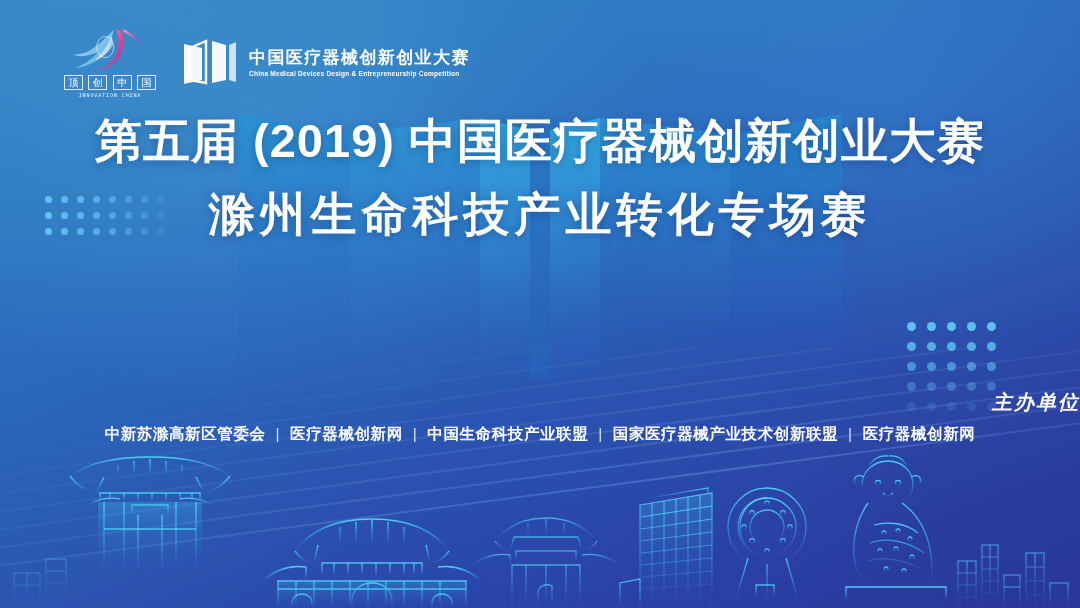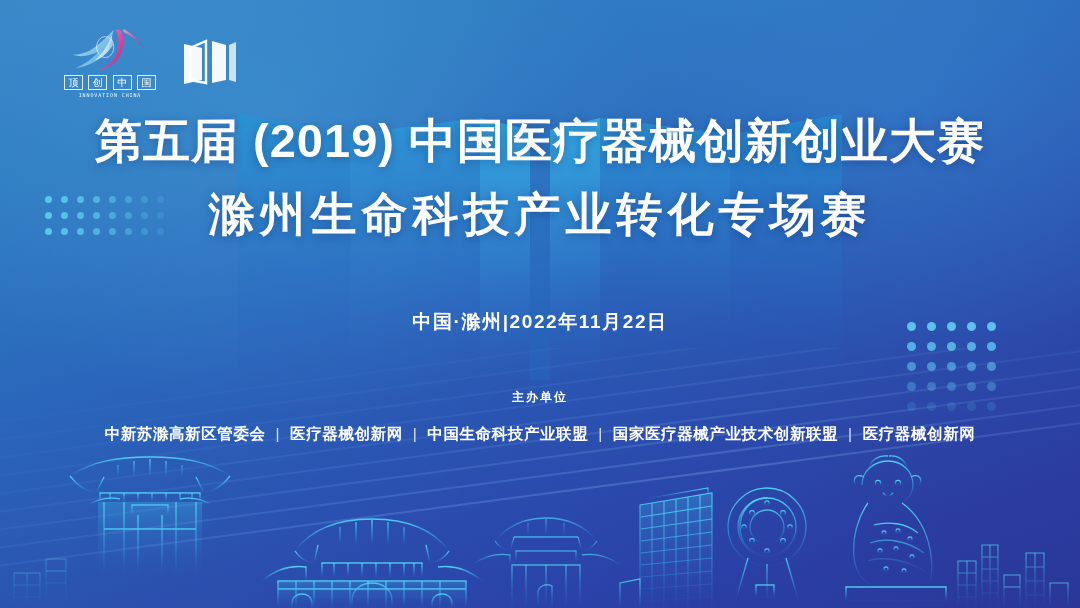--- a/index.html
+++ b/index.html
@@ -96,22 +96,22 @@
     font-size:46px; font-weight:700; color:#fff; letter-spacing:5px;
     line-height:56px; text-shadow:0 2px 10px rgba(10,30,90,.35);
   }
 
   .meta{
     position:absolute; left:0; top:309px; width:100%; text-align:center;
     font-size:19px; font-weight:700; color:#ffffff; letter-spacing:1.6px;
   }
 
   .host-label{
-    position:absolute; left:0; top:389px; width:100%; text-align:center;
-    font-size:12px; font-weight:700; color:#ffffff; letter-spacing:2px;
+    position:absolute; left:0; top:389px; width:100%; text-align:right;
+    font-size:20px; font-weight:700; color:#ffffff; letter-spacing:2px;font-style:italic;
   }
   .host-list{
     position:absolute; left:0; top:424px; width:100%; text-align:center;
     font-size:15.5px; font-weight:700; color:#ffffff; letter-spacing:.6px;
   }
   .host-list .divider{ opacity:.85; padding:0 5px; font-weight:400; }
 
   
   .skyline{
     position:absolute; left:0; bottom:0; width:100%; height:175px;
@@ -266,30 +266,33 @@
     </div>
 
     <div class="logo-comp">
       <svg class="icon" viewBox="0 0 56 48" xmlns="http://www.w3.org/2000/svg">
         <polygon points="2,6 20,10 20,42 2,46" fill="#ffffff" opacity=".95"></polygon>
         <polygon points="24,3 24,45 8,42 8,10" fill="none" stroke="#ffffff" stroke-width="2.4"></polygon>
         <rect x="12" y="17" width="8" height="12" fill="#ffffff" opacity=".0" stroke="#ffffff" stroke-width="2"></rect>
         <polygon points="30,3 44,7 44,42 30,45" fill="#ffffff" opacity=".95"></polygon>
         <polygon points="47,7 54,4 54,44 47,42" fill="#ffffff" opacity=".75"></polygon>
       </svg>
+      <div class="txt">
+        <div class="cn">中国医疗器械创新创业大赛</div>
+        <div class="en">China Medical Devices Design &amp; Entrepreneurship Competition</div>
+      </div>
     </div>
 
   </div>
 
   <div class="title-wrap">
     <div class="title-1">第五届 (2019) 中国医疗器械创新创业大赛</div>
     <div class="title-2">滁州生命科技产业转化专场赛</div>
   </div>
 
-  <div class="meta">中国·滁州|2022年11月22日</div>
 
   <div class="host-label">主办单位</div>
 
   <div class="host-list">
     <span>中新苏滁高新区管委会</span>
     <span class="divider">|</span>
     <span>医疗器械创新网</span>
     <span class="divider">|</span>
     <span>中国生命科技产业联盟</span>
     <span class="divider">|</span>

